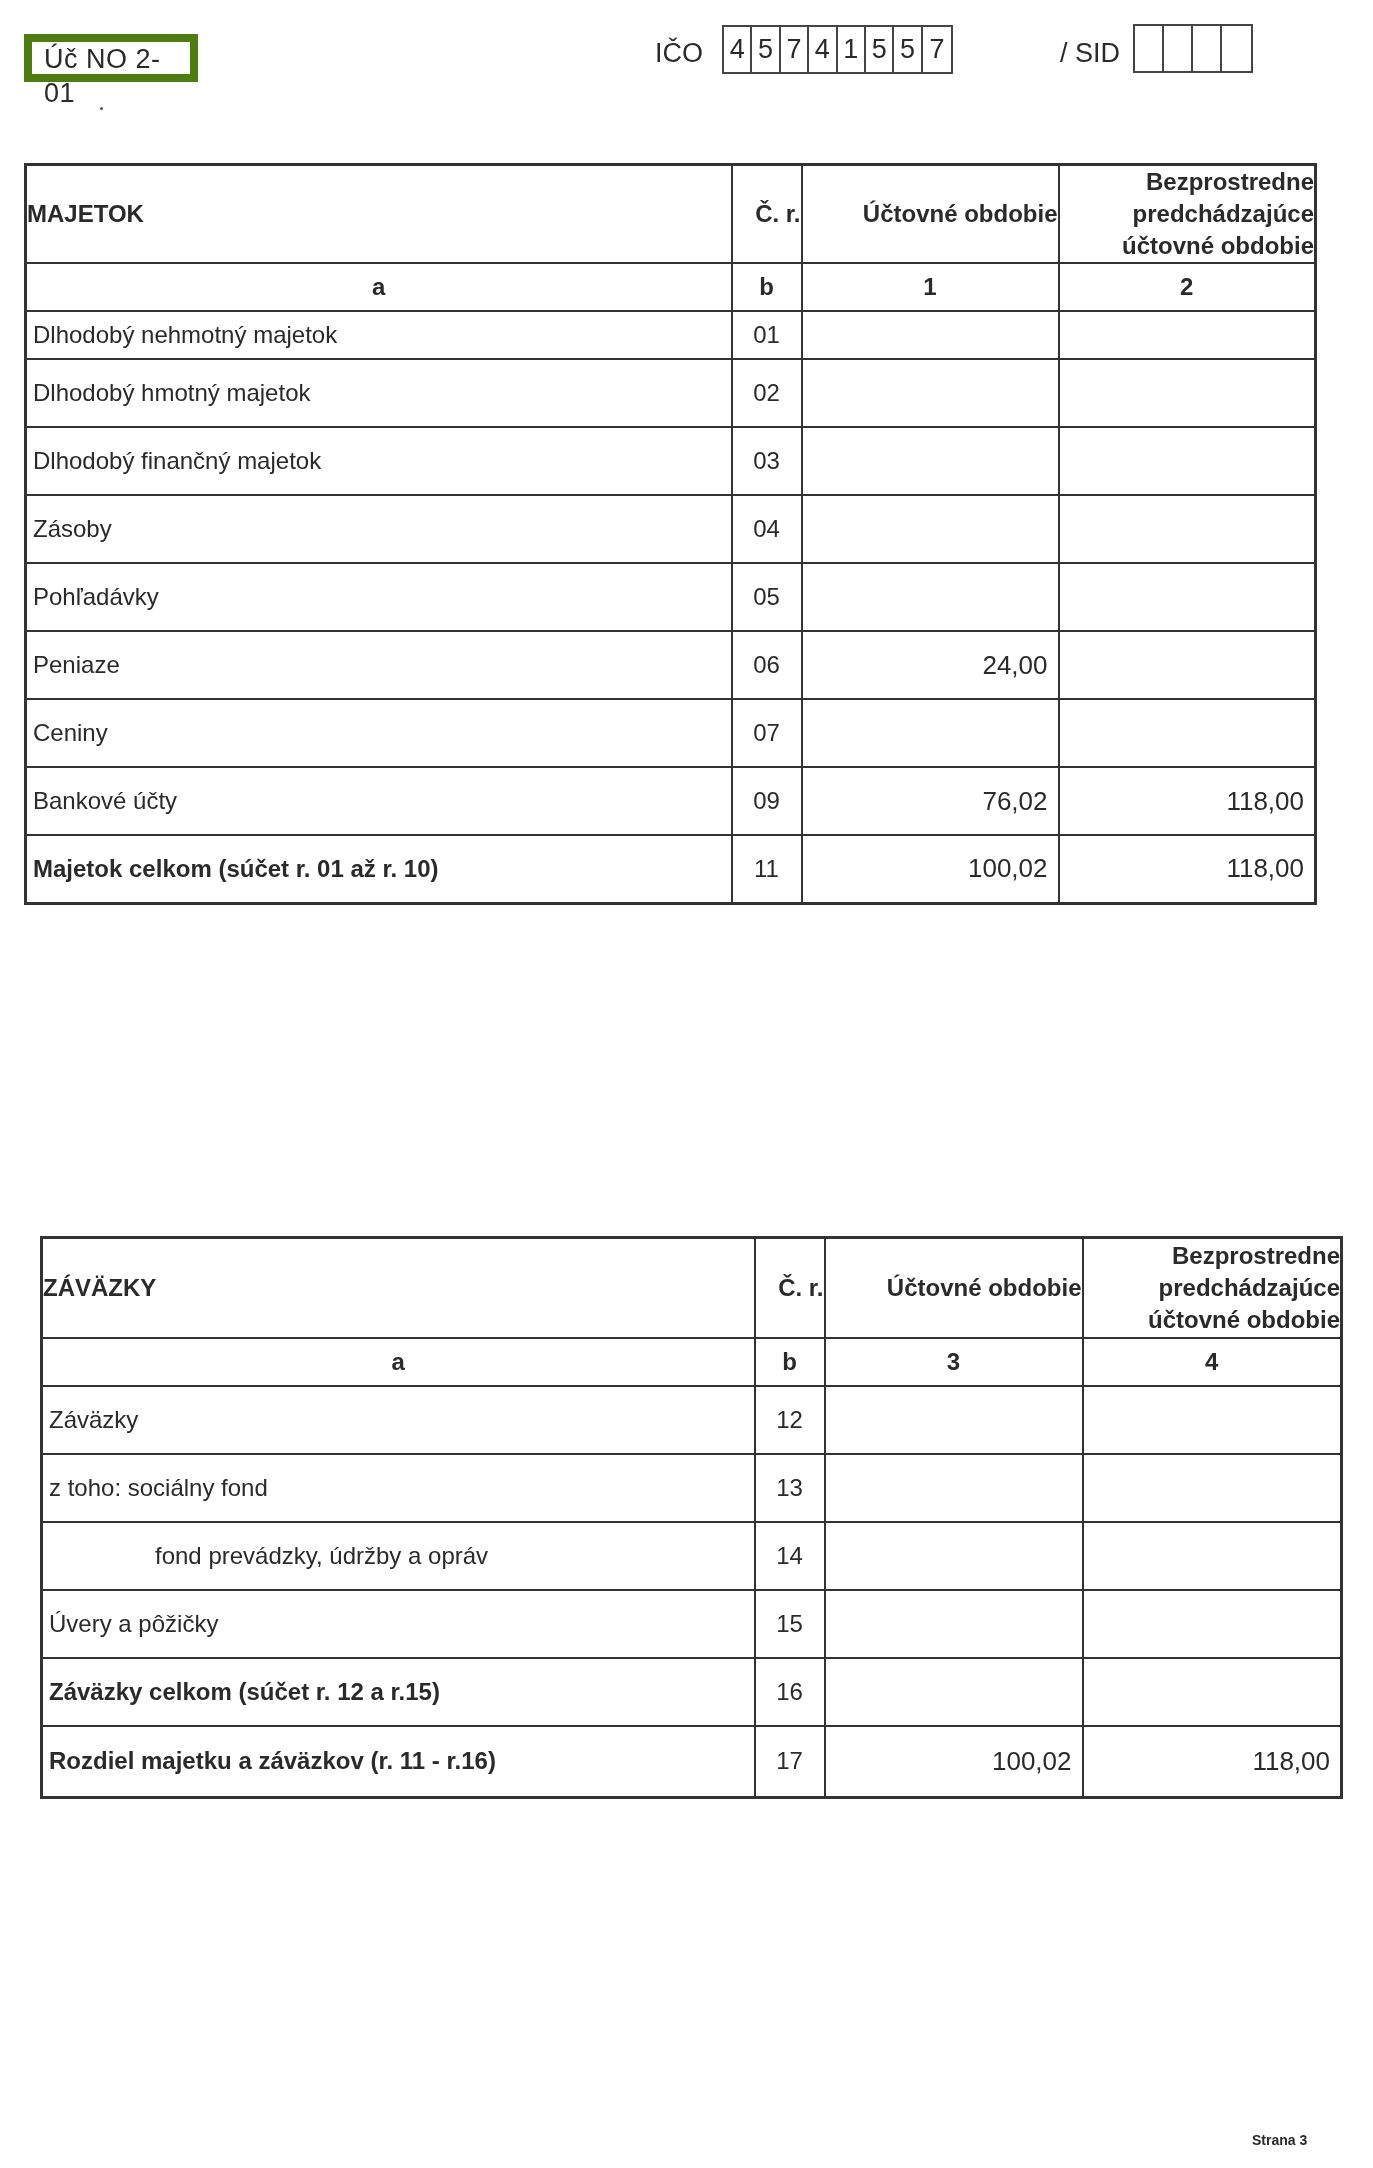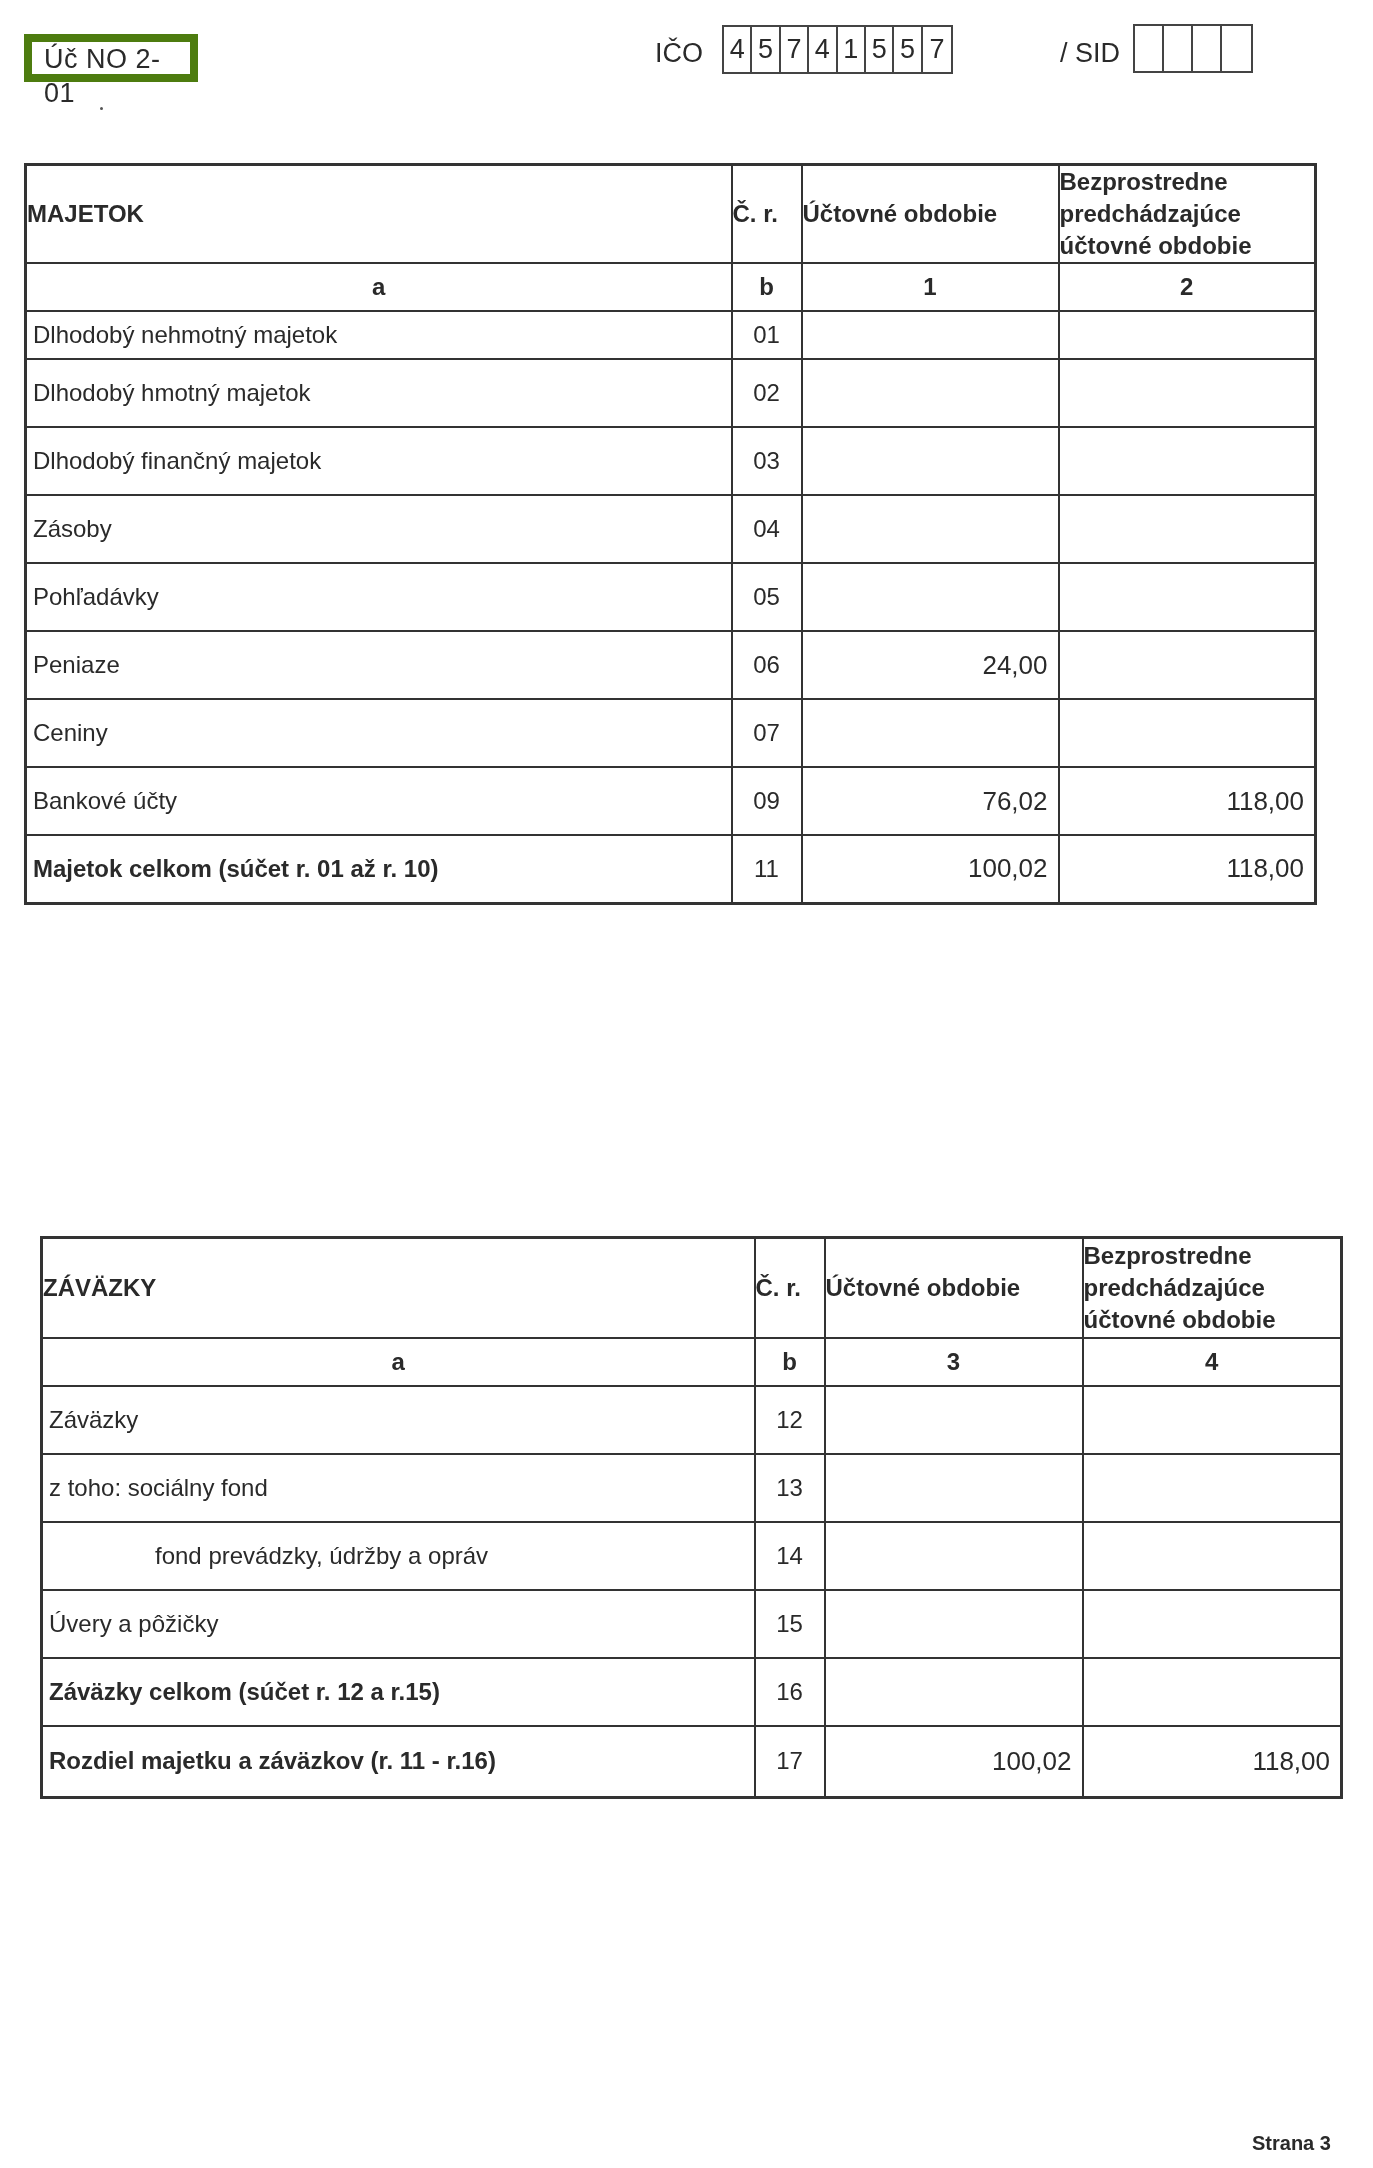--- a/index.html
+++ b/index.html
@@ -33,33 +33,33 @@
   .dot { position: absolute; left: 100px; top: 107px; width: 3px; height: 3px; background: #555; border-radius: 50%; }
 
   table.grid {
     position: absolute; border-collapse: collapse; table-layout: fixed;
     border: 3px solid #333;
   }
   table.grid td {
     border: 2.5px solid #333; padding: 0; font-size: 24px; vertical-align: middle;
   }
   .th-main { font-weight: bold; font-size: 25px; }
-  .th-col { font-weight: bold; text-align: left; font-size: 24px; line-height: 32px; }
+  .th-col { font-weight: bold; text-align: right; font-size: 24px; line-height: 32px; }
   .idx { font-weight: bold; text-align: center; font-size: 24px; }
   .label { padding-left: 6px !important; line-height: 32px; }
   .label.bold { font-weight: bold; }
   .label.indent { padding-left: 112px !important; }
   .nr { text-align: center; }
   .val { text-align: right; padding-right: 10px !important; font-size: 26px !important; }
 
   #t1 { left: 24px; top: 163px; width: 1290px; }
   #t2 { left: 40px; top: 1236px; width: 1300px; }
 
   .page-no {
-    position: absolute; left: 1252px; top: 2132px; font-size: 20px; font-weight: bold;
+    position: absolute; left: 1252px; top: 2132px; font-size: 14px; font-weight: bold;
   }
 </style>
 </head>
 <body>
 
 <div class="form-code">Úč NO 2-01</div>
 
 <div class="ico-label">IČO</div>
 <div class="ico-boxes digits">
   <div class="ico-box">4</div>

